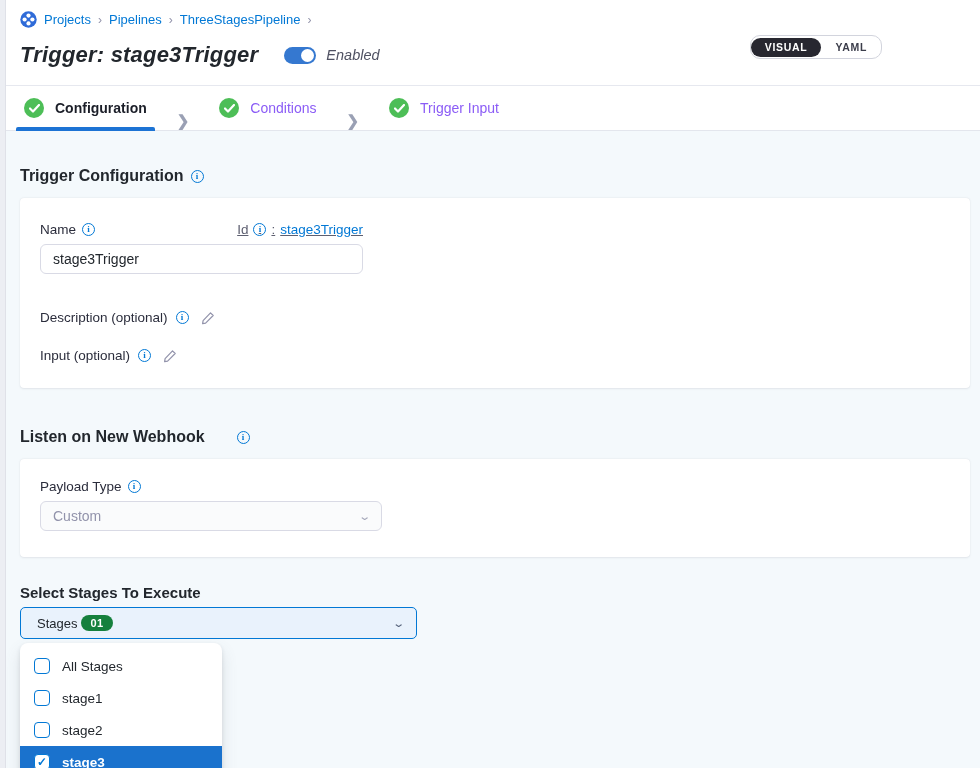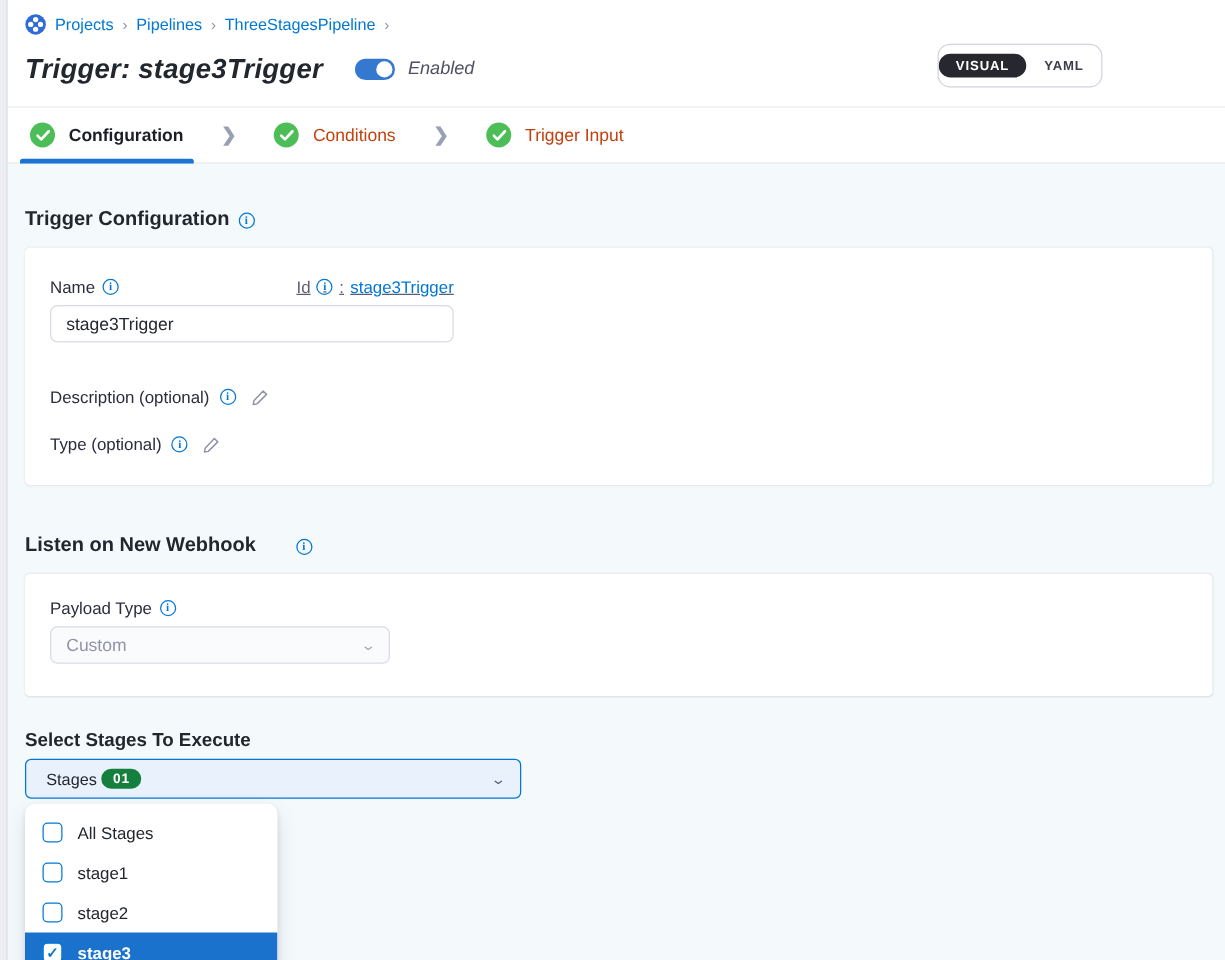--- a/index.html
+++ b/index.html
@@ -19,31 +19,31 @@
   .title-row { display:flex; align-items:center; margin-top:14px;font-style:italic; }
   .page-title { font-size:22px; font-weight:bold; color:#22272d; letter-spacing:.2px; }
   .toggle { width:32px; height:17px; background:#3578d0; border-radius:9px; position:relative;
     margin-left:26px; cursor:pointer; flex:0 0 auto; }
   .toggle .knob { position:absolute; right:2px; top:2px; width:13px; height:13px;
     border-radius:50%; background:#fff; }
   .toggle-label { margin-left:10px; font-size:14.5px; color:#4f5162; }
 
   
   .view-toggle { position:absolute; right:98px; top:35px; display:flex; align-items:center;
-    border:1px solid #d2d4dd; border-radius:10px; height:35px; background:#fff; overflow:hidden; }
+    border:1px solid #d2d4dd; border-radius:10px; height:24px; background:#fff; overflow:hidden; }
   .view-seg { font-size:10.5px; font-weight:bold; letter-spacing:.7px; padding:0 14px;
     height:19px; display:flex; align-items:center; cursor:pointer; color:#3b3d4a; }
   .view-seg.active { background:#272730; color:#fff; border-radius:10px; }
 
   
   .tabbar { height:46px; background:#fff; border-top:1px solid #e6e8ef;
-    border-bottom:1px solid #e3e6ed; display:flex; align-items:center; padding:0 20px; }
+    border-bottom:1px solid #e3e6ed; display:flex; align-items:flex-end; padding:0 20px; }
   .tab { display:flex; align-items:center; gap:11px; height:100%; position:relative;
     cursor:pointer; padding:0 4px; }
-  .tab-label { font-size:14px; color:#c2410c; }
+  .tab-label { font-size:14px; color:#8b5cf6; }
   .tab.active .tab-label { font-weight:bold; color:#1b1e28; }
   .tab.active::after { content:""; position:absolute; left:-4px; right:-4px; bottom:-1px;
     height:4px; background:#1c73d4; border-radius:2px 2px 0 0; }
   .check-circle { width:20px; height:20px; border-radius:50%; background:#4dbe57;
     display:flex; align-items:center; justify-content:center; flex:0 0 auto; }
   .tab-sep { color:#9aa0b4; font-size:15px; margin:0 26px; font-weight:bold; }
 
   
   .content { background:#f4f9fc; height:637px; padding:0 10px 0 20px; position:relative; }
   .section-title { font-size:16px; font-weight:bold; color:#22272d; display:flex;
@@ -65,21 +65,21 @@
   .opt-row { display:flex; align-items:center; gap:8px; font-size:13.5px; color:#2b2d3c; }
   .opt-desc { margin-top:36px; }
   .opt-tags { margin-top:23px; }
 
   .info-icon { width:13px; height:13px; border-radius:50%; border:1px solid #0278d5;
     color:#0278d5; font-size:9px; line-height:11px; display:inline-flex; align-items:center;
     justify-content:center; font-weight:bold; cursor:pointer; flex:0 0 auto;
     font-family:"Liberation Serif", serif; }
   .pencil-icon { cursor:pointer; display:inline-flex; margin-left:4px; }
 
-  .select-box { width:272px; height:30px; margin-top:7px; border:1px solid #d9dae5;
+  .select-box { width:342px; height:30px; margin-top:7px; border:1px solid #d9dae5;
     border-radius:6px; background:#fafbfc; color:#9293ab; font-size:14px; display:flex;
     align-items:center; justify-content:space-between; padding:0 12px; }
   .chev-down { font-size:11px; color:#a3a6b8; transform:scaleX(1.4); }
 
   .st-3 { margin-top:27px; font-size:15px; }
   .stages-control { width:397px; height:32px; margin-top:6px; background:#e9f2fc;
     border:1px solid #0278d5; border-radius:5px; display:flex; align-items:center;
     padding:0 13px 0 16px; cursor:pointer; }
   .stages-control .lbl { font-size:13px; color:#22272d; }
   .count-badge { background:#15803d; color:#fff; font-size:11px; font-weight:bold;
@@ -189,21 +189,21 @@
       <span>Description (optional)</span>
       <span class="info-icon">i</span>
       <span class="pencil-icon">
         <svg width="14" height="14" viewBox="0 0 14 14">
             <path d="M9.5 1.8 L12.2 4.5 L4.6 12.1 L1.6 12.6 L2.1 9.6 Z" fill="none" stroke="#9293ab" stroke-width="1.2" stroke-linejoin="round"></path>
           </svg>
       </span>
     </div>
 
     <div class="opt-row opt-tags">
-      <span>Type (optional)</span>
+      <span>Input (optional)</span>
       <span class="info-icon">i</span>
       <span class="pencil-icon">
         <svg width="14" height="14" viewBox="0 0 14 14">
             <path d="M9.5 1.8 L12.2 4.5 L4.6 12.1 L1.6 12.6 L2.1 9.6 Z" fill="none" stroke="#9293ab" stroke-width="1.2" stroke-linejoin="round"></path>
           </svg>
       </span>
     </div>
   </div>
 
   <div class="section-title st-2">

